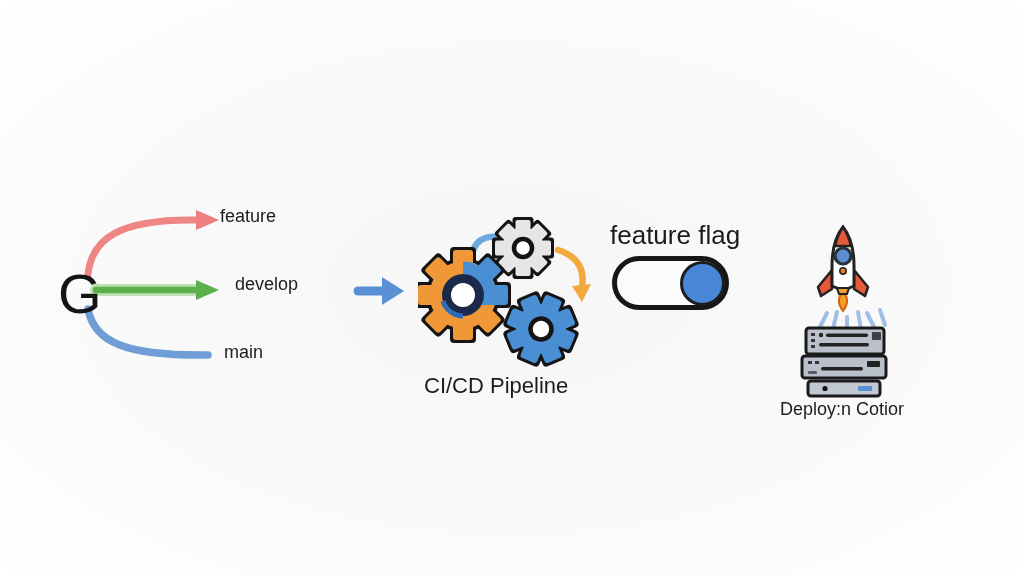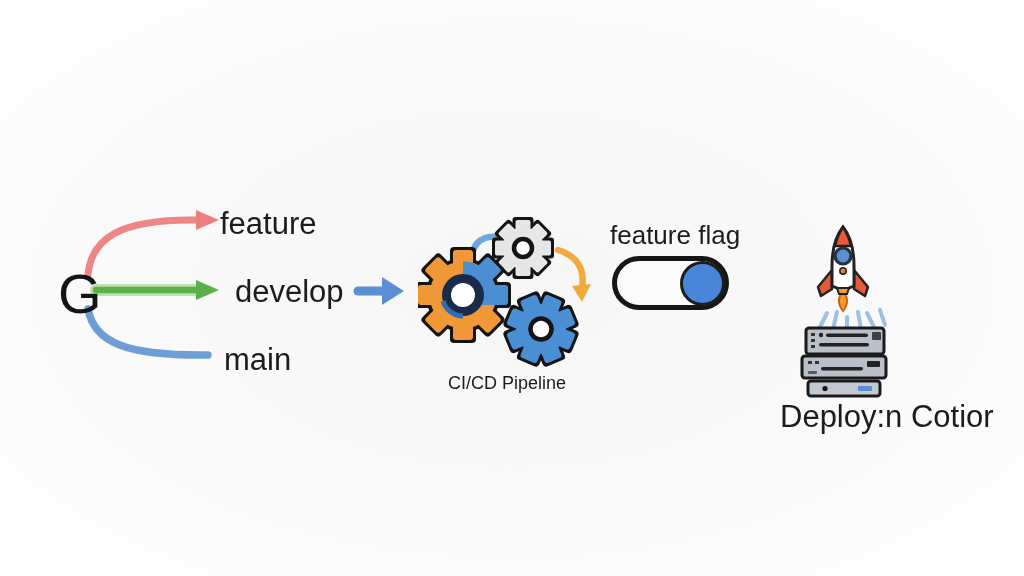--- a/index.html
+++ b/index.html
@@ -5,21 +5,21 @@
   html,body{margin:0;padding:0;background:#e9e9e9;}
   #canvas{
     position:relative;width:1024px;height:576px;margin:0 auto;
     background:radial-gradient(ellipse at center,#f6f6f6 0%,#fafafa 60%,#ffffff 100%);
     overflow:hidden;
     font-family:"Liberation Sans", sans-serif;
     color:#1c1c1c;
   }
   .abs{position:absolute;}
   .lbl{
-    font-size:31px;font-weight:500;color:#1c1c1c;letter-spacing:0px;
+    font-size:18px;font-weight:500;color:#1c1c1c;letter-spacing:0px;
     white-space:nowrap;
   }
   .lbl-sm{font-size:26px;}
   
   .toggle{
     position:absolute;left:612px;top:256px;width:117px;height:54px;
     box-sizing:border-box;border:5px solid #161616;border-radius:28px;
     background:#fbfbfb;cursor:pointer;
   }
   .knob{
@@ -146,21 +146,21 @@
         <rect x="-9" y="-34" width="18" height="27" rx="3" transform="rotate(180)"></rect>
         <rect x="-9" y="-34" width="18" height="27" rx="3" transform="rotate(225)"></rect>
         <rect x="-9" y="-34" width="18" height="27" rx="3" transform="rotate(270)"></rect>
         <rect x="-9" y="-34" width="18" height="27" rx="3" transform="rotate(315)"></rect>
         <circle r="25"></circle>
       </g>
       <circle r="10.5" fill="#ffffff" stroke="#141414" stroke-width="4.5"></circle>
     </g>
   </svg>
 
-  <div class="abs lbl" style="left:448px;top:373px;font-size:18px;">CI/CD Pipeline</div>
+  <div class="abs lbl" style="left:424px;top:373px;font-size:22px;">CI/CD Pipeline</div>
 
   <div class="abs lbl lbl-sm" style="left:610px;top:220px;">feature flag</div>
 
   <div class="toggle">
     <div class="knob"></div>
   </div>
 
   <svg class="abs" style="left:808px;top:224px;" width="74" height="92" viewBox="0 0 74 92">
 
     <path d="M35,68 C30,73 29,79 35,87 C41,79 40,73 35,68 Z" fill="#f59e2b" stroke="#d4610a" stroke-width="2"></path>

